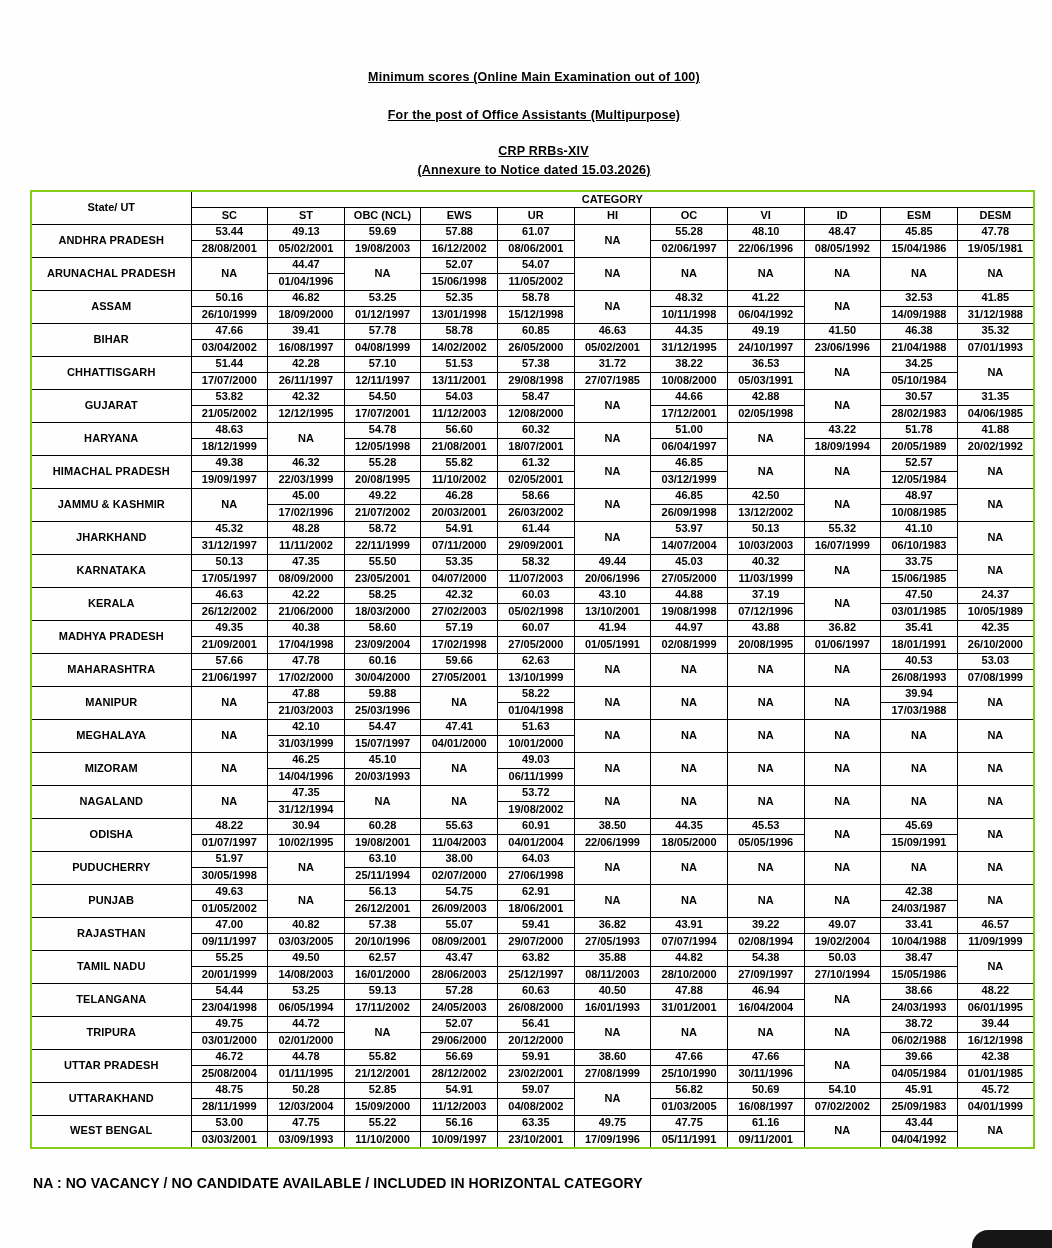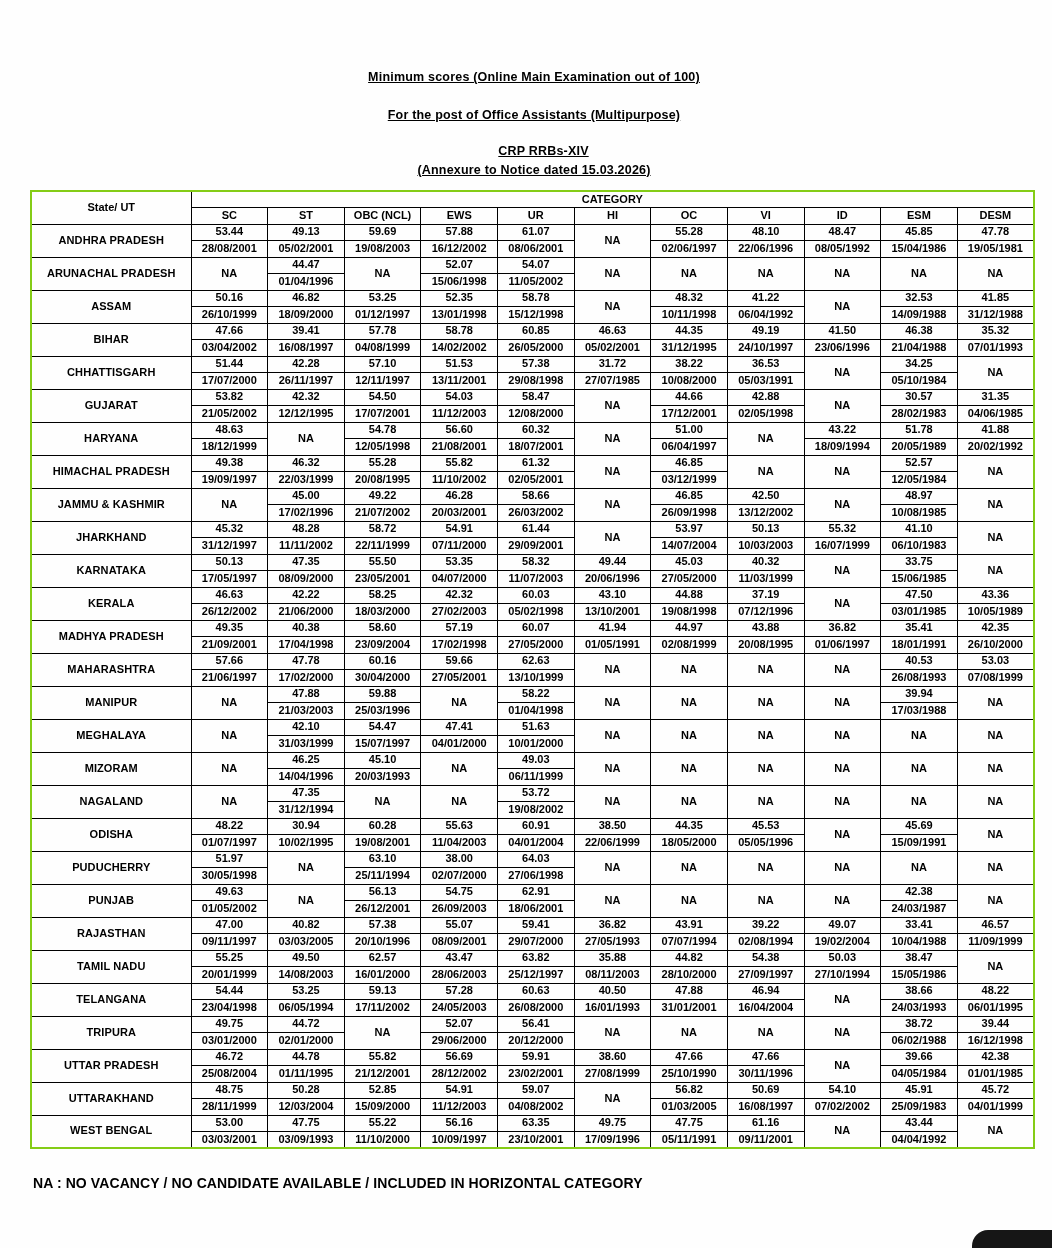--- a/index.html
+++ b/index.html
@@ -375,21 +375,21 @@
           <td class="score">46.63</td>
           <td class="score">42.22</td>
           <td class="score">58.25</td>
           <td class="score">42.32</td>
           <td class="score">60.03</td>
           <td class="score">43.10</td>
           <td class="score">44.88</td>
           <td class="score">37.19</td>
           <td rowspan="2" class="na">NA</td>
           <td class="score">47.50</td>
-          <td class="score">43.36</td>
+          <td class="score">24.37</td>
         </tr>
         <tr>
           <td class="date">26/12/2002</td>
           <td class="date">21/06/2000</td>
           <td class="date">18/03/2000</td>
           <td class="date">27/02/2003</td>
           <td class="date">05/02/1998</td>
           <td class="date">13/10/2001</td>
           <td class="date">19/08/1998</td>
           <td class="date">07/12/1996</td>

